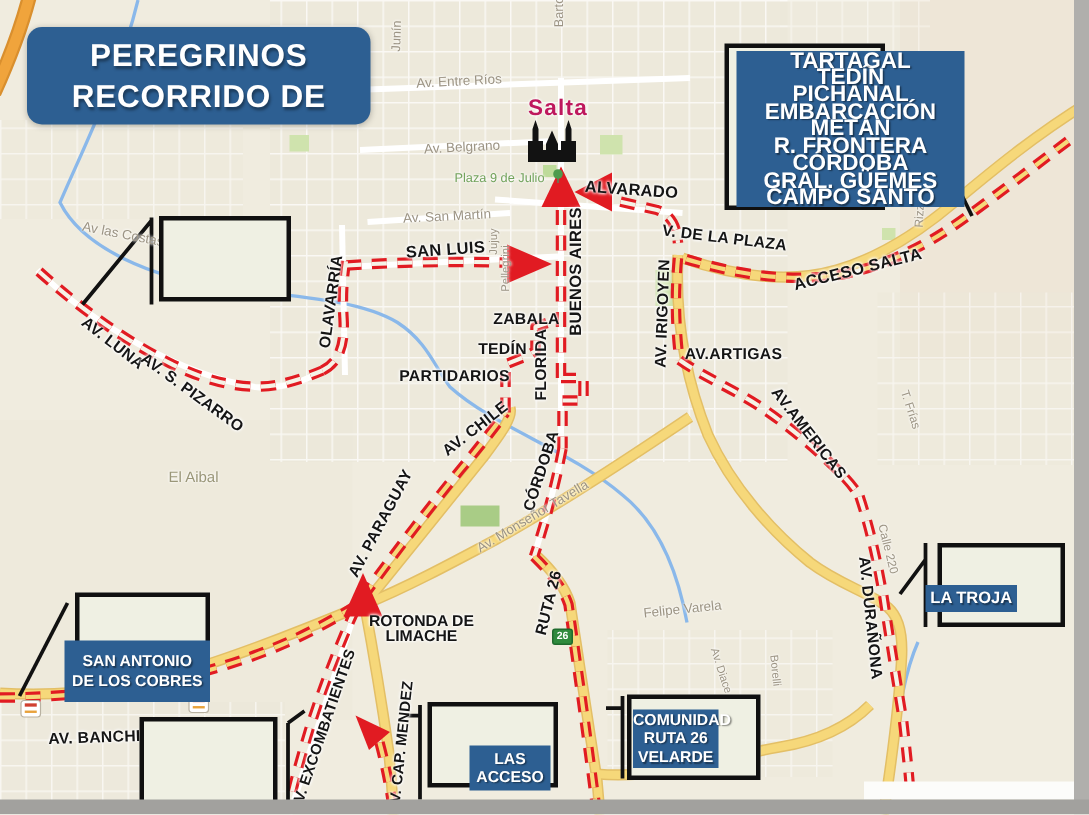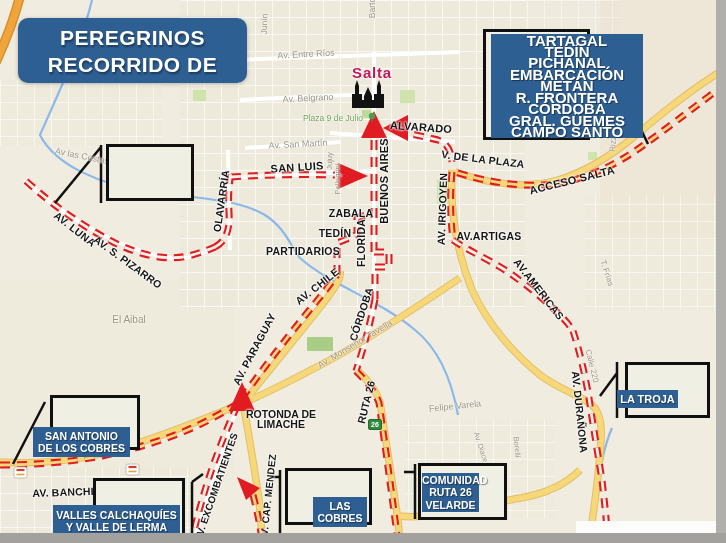--- a/index.html
+++ b/index.html
@@ -267,35 +267,31 @@
     <span>GRAL. GÜEMES</span>
     <span>CAMPO SANTO</span>
   </div>
 
   <div class="whitebox" style="left:625px;top:362px;width:85px;height:56px"></div>
   <div class="bluebox" style="left:617px;top:390px;width:61px;height:18px;font-size:11px">
     <span>LA TROJA</span>
   </div>
 
   <div class="whitebox" style="left:50px;top:395px;width:90px;height:55px"></div>
-  <div class="bluebox" style="left:33px;top:427px;width:97px;height:30px;font-size:10.5px">
+  <div class="bluebox" style="left:43px;top:427px;width:97px;height:41px;font-size:10.5px">
     <span>SAN ANTONIO</span>
     <span>DE LOS COBRES</span>
   </div>
 
   <div class="whitebox" style="left:93px;top:478px;width:92px;height:60px"></div>
-  <div class="bluebox" style="left:53px;top:505px;width:127px;height:32px;font-size:10.5px">
-    <span>VALLES CALCHAQUÍES</span>
-    <span>Y VALLE DE LERMA</span>
-  </div>
 
   <div class="whitebox" style="left:285px;top:468px;width:87px;height:57px"></div>
   <div class="bluebox" style="left:313px;top:497px;width:54px;height:30px;font-size:10.5px">
     <span>LAS</span>
-    <span>COBRES</span>
+    <span>ACCESO</span>
   </div>
 
   <div class="whitebox" style="left:418px;top:463px;width:89px;height:57px"></div>
   <div class="bluebox" style="left:422px;top:473px;width:57px;height:39px;font-size:10.5px">
     <span>COMUNIDAD</span>
     <span>RUTA 26</span>
     <span>VELARDE</span>
   </div>
 
   <div class="title">

